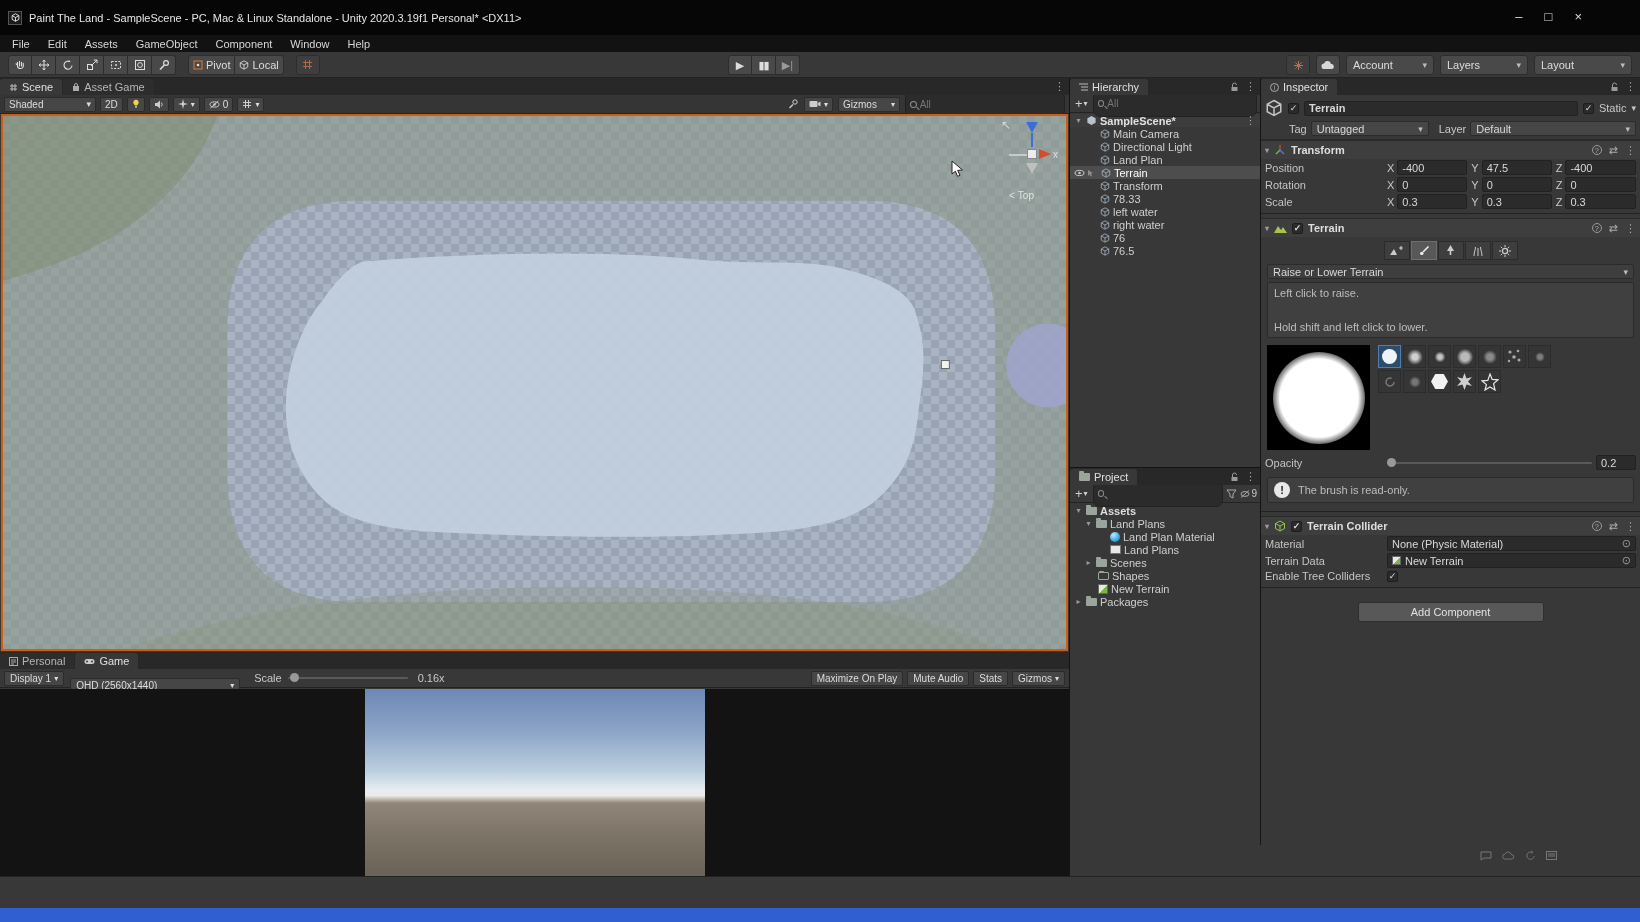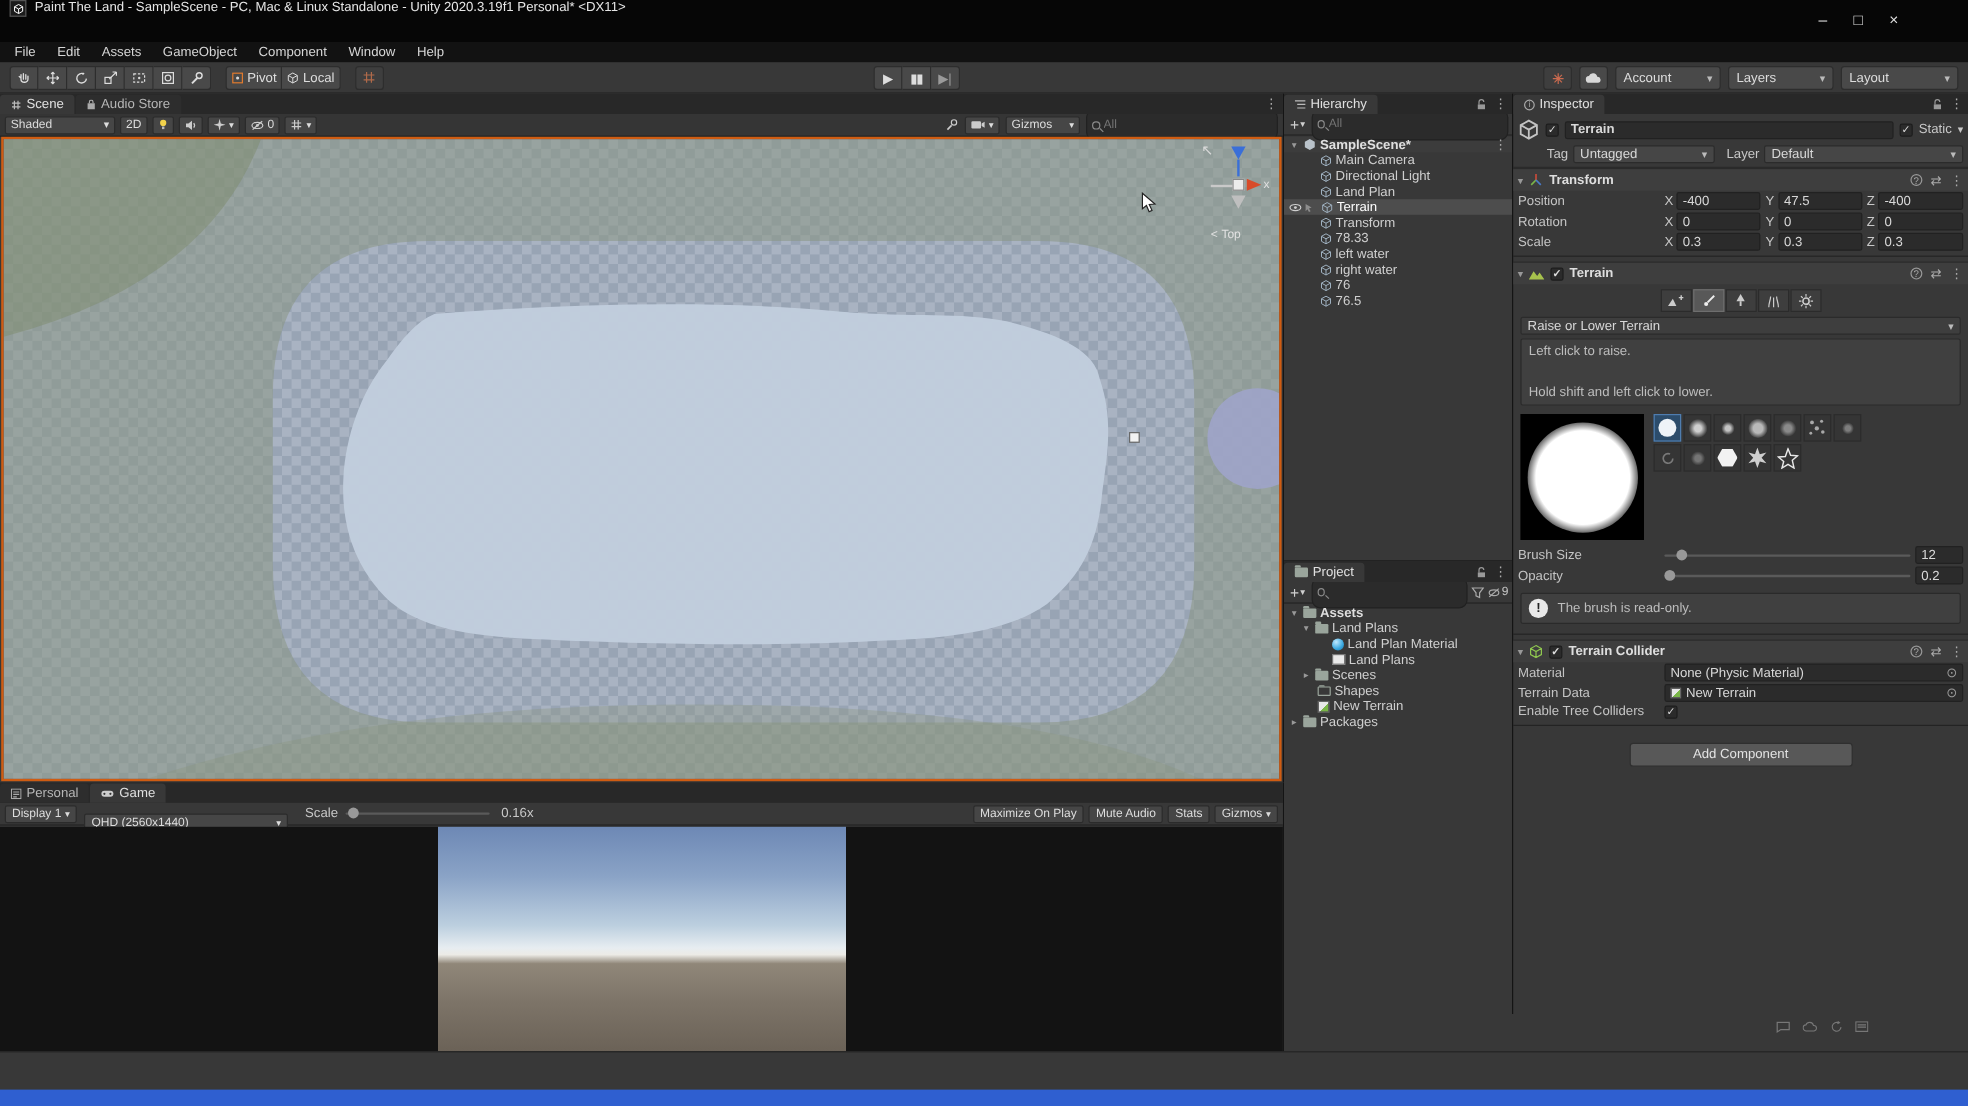--- a/index.html
+++ b/index.html
@@ -4,21 +4,21 @@
 <style>
   * { margin:0; padding:0; box-sizing:border-box; }
   html,body { width:1640px; height:922px; overflow:hidden; background:#383838;
     font-family:"Liberation Sans", sans-serif; font-size:11px; color:#c8c8c8; }
   .abs { position:absolute; }
   svg { display:block; }
   .ico { display:inline-flex; align-items:center; justify-content:center; flex:0 0 auto; }
 
   
   #title-bar { position:absolute; left:0; top:0; width:1640px; height:35px; background:#060606;
-    display:flex; align-items:flex-start; padding:0 8px; color:#e6e6e6; }
+    display:flex; align-items:center; padding:0 8px; color:#e6e6e6; }
   #title-bar .appicon { width:14px; height:14px; background:#1b1b1b; border:1px solid #555;
     margin-right:7px; display:flex; align-items:center; justify-content:center; }
   #win-controls { position:absolute; right:58px; top:9px; display:flex; gap:22px; color:#ddd; font-size:13px; }
   #menu-bar { position:absolute; left:0; top:35px; width:1640px; height:17px; background:#121212;
     display:flex; align-items:center; gap:2px; padding:0 4px; color:#d6d6d6; }
   #menu-bar .menu-item { padding:1px 8px; }
   #main-toolbar { position:absolute; left:0; top:52px; width:1640px; height:26px; background:#383838;
     border-bottom:1px solid #232323; display:flex; align-items:center; }
   .toolbtn { height:20px; min-width:24px; background:#494949; border:1px solid #2d2d2d; border-left:none;
     display:flex; align-items:center; justify-content:center; padding:0 4px; color:#ddd; }
@@ -267,21 +267,21 @@
         </span>
       <span>Scene</span>
     </div>
     <div class="tab">
       <span class="ico">
           <svg width="8" height="9" viewBox="0 0 8 9">
             <path d="M1 3h6v5H1Z" fill="#aaa"></path>
             <path d="M2.5 3V2a1.5 1.5 0 0 1 3 0v1" fill="none" stroke="#aaa"></path>
           </svg>
         </span>
-      <span>Audio Store</span>
+      <span>Asset Game</span>
     </div>
     <span class="corner-ico">
         <span class="kebab">⋮</span>
       </span>
   </div>
 
   <div id="scene-toolbar">
     <div class="mini" style="width:92px;">
       <span>Shaded</span>
       <span class="caret" style="margin-left:auto; font-size:9px;">▾</span>
@@ -901,27 +901,20 @@
           </div>
         <div class="brushcell">
             <svg width="18" height="18" viewBox="0 0 18 18">
               <path d="M9 1l2.2 5.4 5.8.4-4.4 3.8L14 17l-5-3.1L4 17l1.4-5.4L1 7.8l5.8-.4Z" fill="none" stroke="#e8e8e8" stroke-width="1.2"></path>
             </svg>
           </div>
       </div>
     </div>
 
     <div class="row">
-      <span class="rlabel">Brush Size</span>
-      <div class="slider-track" style="flex:1;">
-          <div class="slider-thumb" style="left:10px;"></div>
-        </div>
-      <span class="field" style="width:40px;">12</span>
-    </div>
-    <div class="row">
       <span class="rlabel">Opacity</span>
       <div class="slider-track" style="flex:1;">
           <div class="slider-thumb" style="left:0;"></div>
         </div>
       <span class="field" style="width:40px;">0.2</span>
     </div>
 
     <div class="helpbox" style="display:flex; align-items:center; gap:8px; margin:6px 6px 8px 6px;">
       <span style="width:16px;height:16px;border-radius:50%;background:#e8e8e8;color:#222;font-weight:bold;display:inline-flex;align-items:center;justify-content:center;">!</span>
       <span>The brush is read-only.</span>

